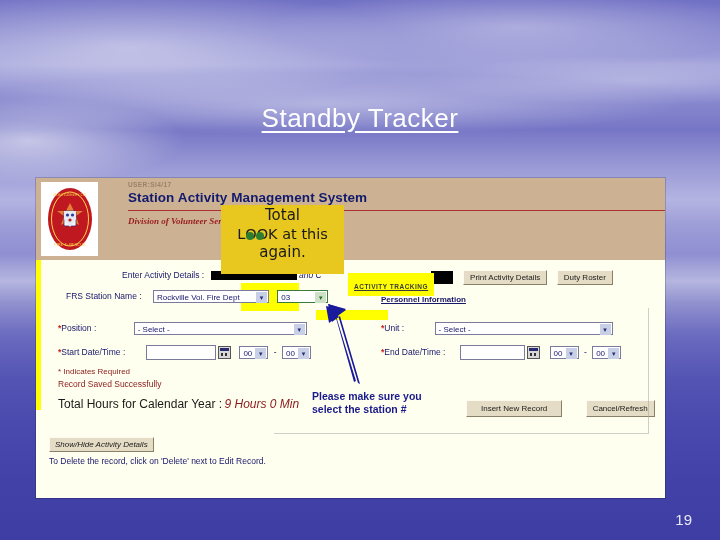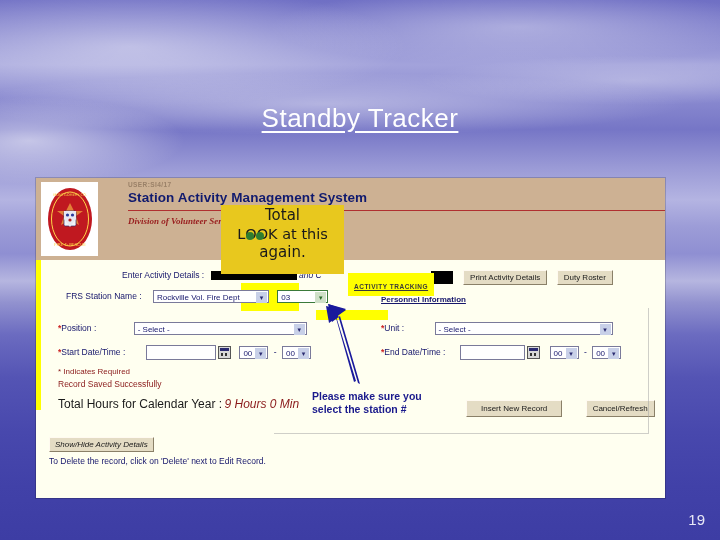--- a/index.html
+++ b/index.html
@@ -42,21 +42,21 @@
 
   
   #slide-title{
     position:absolute;left:0;top:103px;width:720px;text-align:center;
     font-size:26px;color:#ffffff;letter-spacing:.5px;
     text-decoration:underline;text-underline-offset:4px;
   }
 
   
   #page-number{
-    position:absolute;right:15px;bottom:12px;color:#e8e8f6;font-size:15px;
+    position:absolute;right:28px;bottom:12px;color:#e8e8f6;font-size:15px;
   }
 
   
   #app-shot{
     position:absolute;left:36px;top:178px;width:629px;height:320px;
     background:#fffff0;overflow:hidden;
     font-family:"Liberation Sans", sans-serif;
     box-shadow:0 0 0 1px rgba(0,0,0,.18);
   }
 

